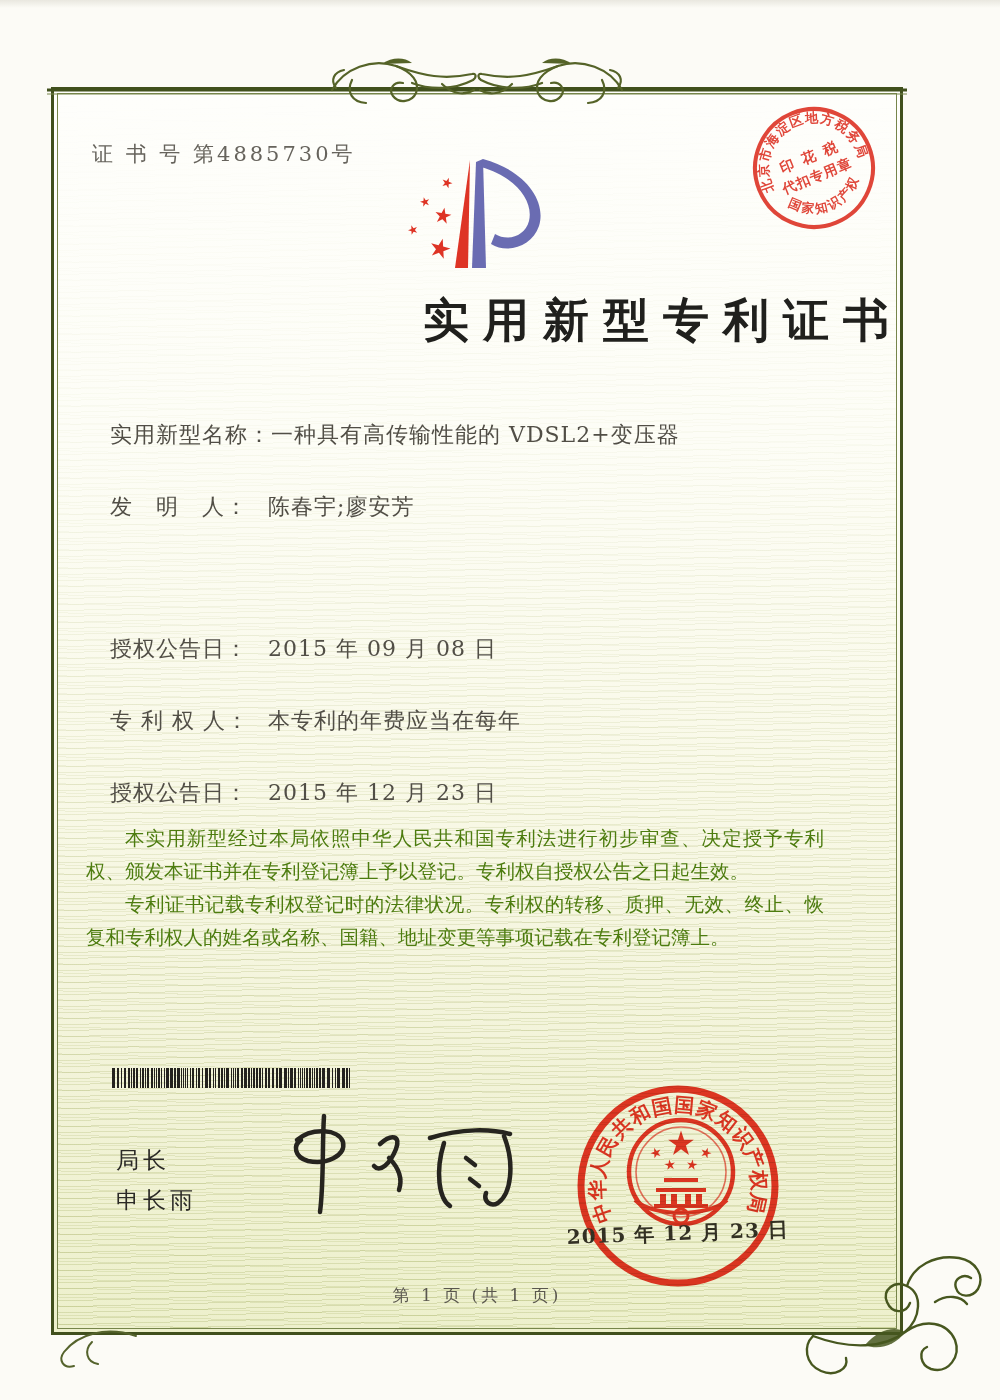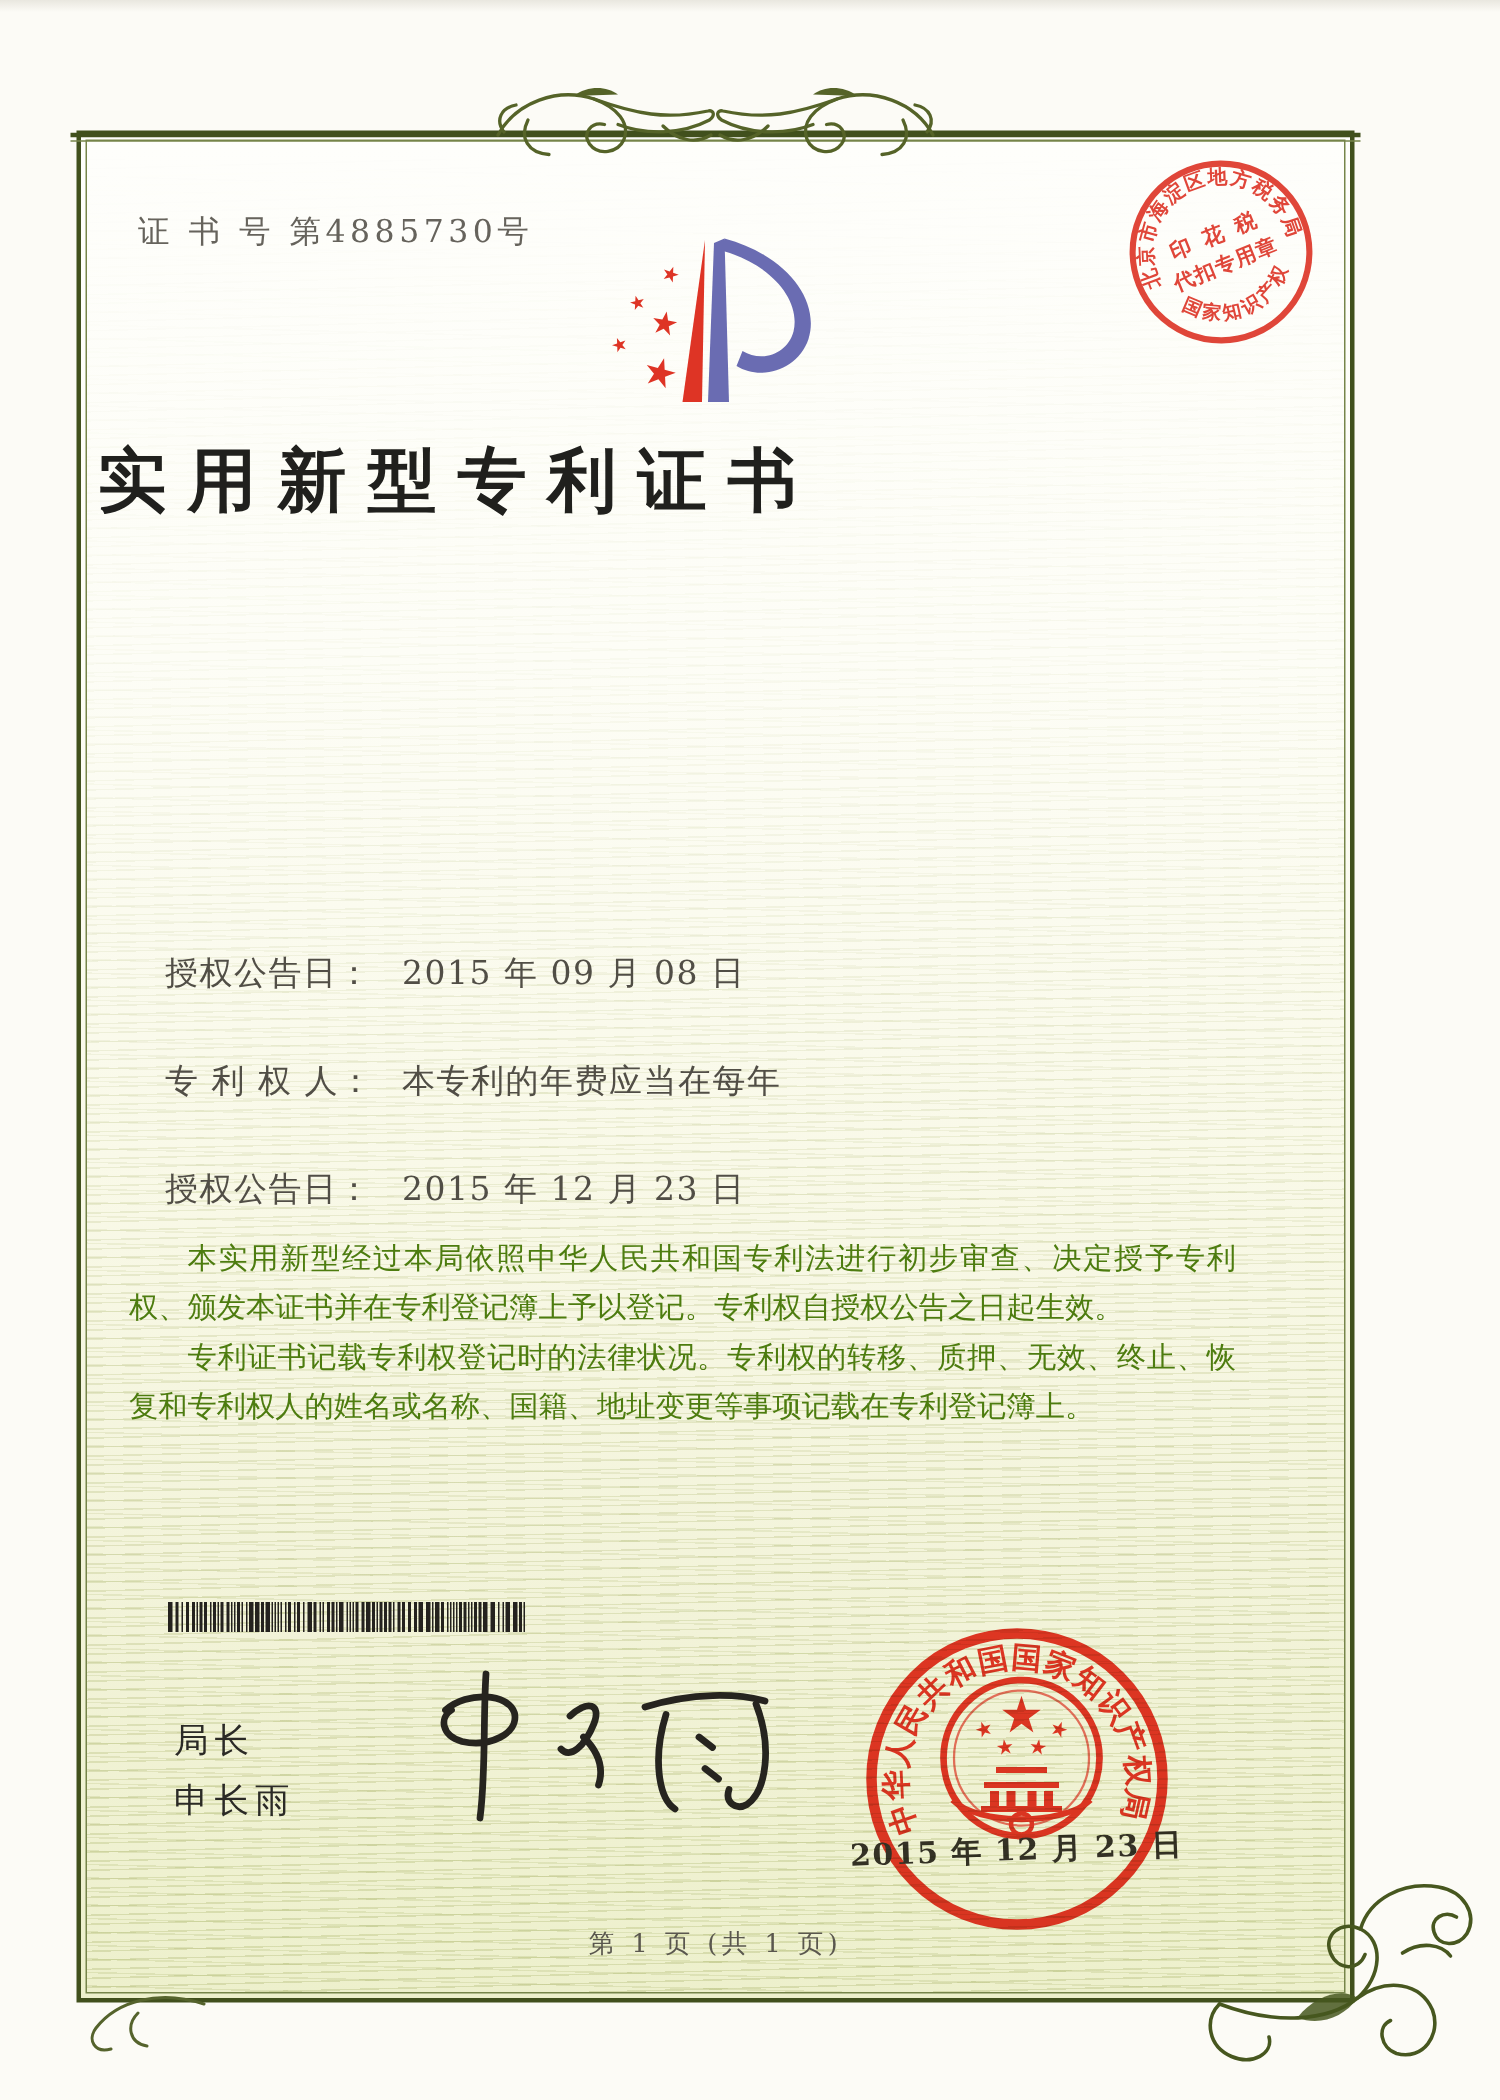--- a/index.html
+++ b/index.html
@@ -15,21 +15,21 @@
   .frame::before{content:'';position:absolute;inset:3px;border:1px solid #76854a;pointer-events:none;}
   .waves{position:absolute;inset:4px;
         background:
           repeating-linear-gradient(178.5deg, rgba(162,173,95,.30) 0 1px, rgba(162,173,95,0) 1px 6px),
           repeating-linear-gradient(181.5deg, rgba(162,173,95,.22) 0 1px, rgba(162,173,95,0) 1px 9px);
         -webkit-mask-image:linear-gradient(180deg,transparent 0%,rgba(0,0,0,.18) 30%,rgba(0,0,0,.75) 68%,#000 100%);
         mask-image:linear-gradient(180deg,transparent 0%,rgba(0,0,0,.18) 30%,rgba(0,0,0,.75) 68%,#000 100%);}
 
   
   .cert-no{position:absolute;left:92px;top:140px;font-size:21px;letter-spacing:3px;color:#66635c;}
-  .cert-title{position:absolute;left:51px;top:290px;width:852px;text-align:left;
+  .cert-title{position:absolute;left:51px;top:290px;width:852px;text-align:right;
         font-size:46px;font-weight:700;letter-spacing:14px;padding-left:14px;box-sizing:border-box;color:#20201d;}
   .field{position:absolute;left:110px;display:flex;font-size:22px;color:#514e46;letter-spacing:1px;white-space:nowrap;}
   .field .lbl{min-width:158px;}
   .paras{position:absolute;left:86px;top:822px;width:738px;font-size:19.5px;line-height:33px;
         color:#4d7c0f;text-align:justify;}
   .paras p{margin:0;text-indent:2em;}
   .barcode{position:absolute;left:112px;top:1068px;width:254px;height:20px;display:flex;align-items:stretch;}
   .barcode i{display:block;background:#24221e;height:100%;}
   .commissioner{position:absolute;left:116px;font-size:23px;color:#2b2a26;letter-spacing:4px;}
   .footer{position:absolute;left:51px;top:1284px;width:852px;text-align:center;
@@ -126,20 +126,28 @@
       <polygon points="72,10 57,118 70,118"></polygon>
     </g>
     <g fill="#6a6cb2">
       <polygon points="78,12 85,9 88,118 74,118"></polygon>
       <path d="M85,9 C126,20 149,50 141,76 C134,97 109,104 93,94 L97,84 C110,92 127,86 131,71 C136,50 116,26 83,17 Z"></path>
     </g>
   </svg>
 
   <div class="cert-title">实用新型专利证书</div>
 
+  <div class="field" style="top:420px">
+    <span class="lbl">实用新型名称：</span>
+    <span class="val">一种具有高传输性能的 VDSL2+变压器</span>
+  </div>
+  <div class="field" style="top:492px">
+    <span class="lbl">发　明　人：</span>
+    <span class="val">陈春宇;廖安芳</span>
+  </div>
   <div class="field" style="top:634px">
     <span class="lbl">授权公告日：</span>
     <span class="val">2015 年 09 月 08 日</span>
   </div>
   <div class="field" style="top:706px">
     <span class="lbl">专 利 权 人：</span>
     <span class="val">本专利的年费应当在每年</span>
   </div>
   <div class="field" style="top:778px">
     <span class="lbl">授权公告日：</span>

